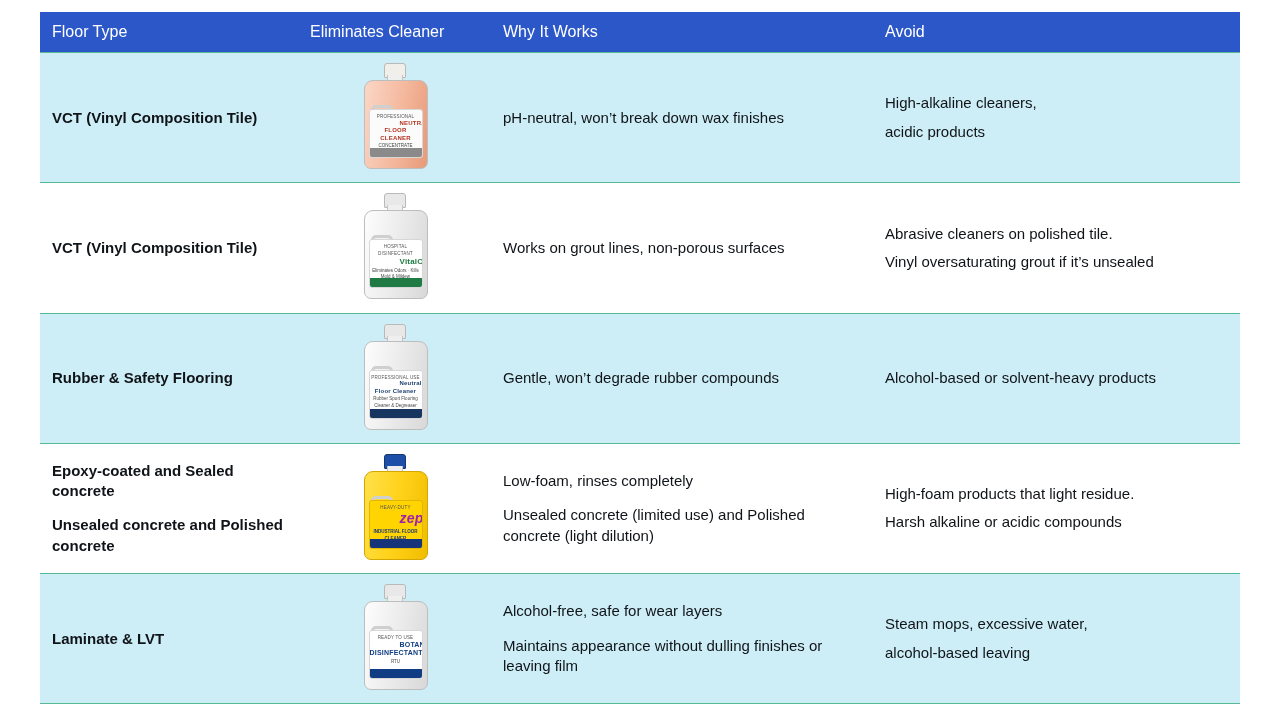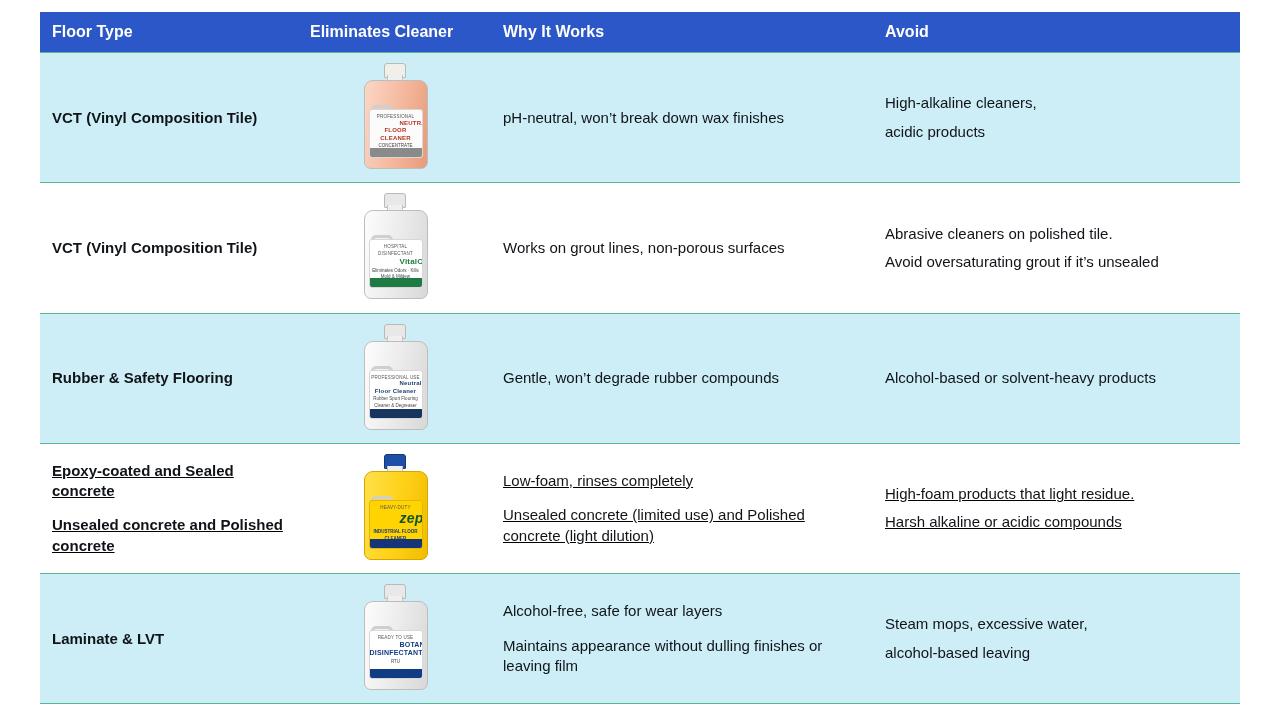--- a/index.html
+++ b/index.html
@@ -23,21 +23,21 @@
     top: 12px;
     width: 1200px;
     border-collapse: collapse;
     table-layout: fixed;
   }
   table.floor-table thead th {
     background: #2b57c8;
     color: #ffffff;
     text-align: left;
     font-size: 16px;
-    font-weight: bold;
+    font-weight: normal;
     padding: 10px 12px;
     vertical-align: top;
     line-height: 1.25;
     border: none;
   }
   table.floor-table tbody td {
     font-size: 15px;
     color: #101418;
     vertical-align: middle;
     padding: 10px 12px;
@@ -185,21 +185,21 @@
   .bottle.v-yellow .body {
     background: linear-gradient(100deg,#ffe14d 0%, #ffd21a 50%, #f0bd00 100%);
     border-color:#d3a600;
   }
   .bottle.v-yellow .cap { background:#1d4ea8; border-color:#16386f; }
   .bottle.v-yellow .label {
     background:#ffd400;
     border-color:#e0b600;
   }
   .bottle.v-yellow .label .lbl-main {
-    color:#14532d;
+    color:#a21caf;
     font-size:14px;
     font-style: italic;
     margin-top: 6px;
   }
   .bottle.v-yellow .label .lbl-sub { color:#15347a; font-weight:bold; }
   .bottle.v-yellow .label .lbl-bar { background:#15347a; }
 
   
   .bottle.v-navy .label .lbl-main { color:#0f3c82; font-size:7px; }
   .bottle.v-navy .label .lbl-bar { background:#0f3c82; }
@@ -266,21 +266,21 @@
                 <span class="lbl-bar"></span>
               </span>
             </span>
           </span>
         </td>
         <td class="col-why">
           <div class="cell-line">Works on grout lines, non-porous surfaces</div>
         </td>
         <td class="col-avoid">
           <div class="cell-line tight">Abrasive cleaners on polished tile.</div>
-          <div class="cell-line tight">Avoid oversaturating grout if it’s unsealed</div>
+          <div class="cell-line tight">Vinyl oversaturating grout if it’s unsealed</div>
         </td>
       </tr>
 
       <tr class="row-alt" style="height:124px;">
         <td class="col-floor">Rubber &amp; Safety Flooring</td>
         <td class="col-img">
           <span class="bottle v-blue">
             <span class="cap"></span>
             <span class="neck"></span>
             <span class="body">
@@ -295,21 +295,21 @@
           </span>
         </td>
         <td class="col-why">
           <div class="cell-line">Gentle, won’t degrade rubber compounds</div>
         </td>
         <td class="col-avoid">
           <div class="cell-line">Alcohol-based or solvent-heavy products</div>
         </td>
       </tr>
 
-      <tr class="row-plain" style="height:117px;text-decoration:underline;">
+      <tr class="row-plain" style="height:117px;">
         <td class="col-floor">
           <div class="cell-line">Epoxy-coated and Sealed concrete</div>
           <div class="cell-line">Unsealed concrete and Polished concrete</div>
         </td>
         <td class="col-img">
           <span class="bottle v-yellow">
             <span class="cap"></span>
             <span class="neck"></span>
             <span class="body">
               <span class="handle"></span>

